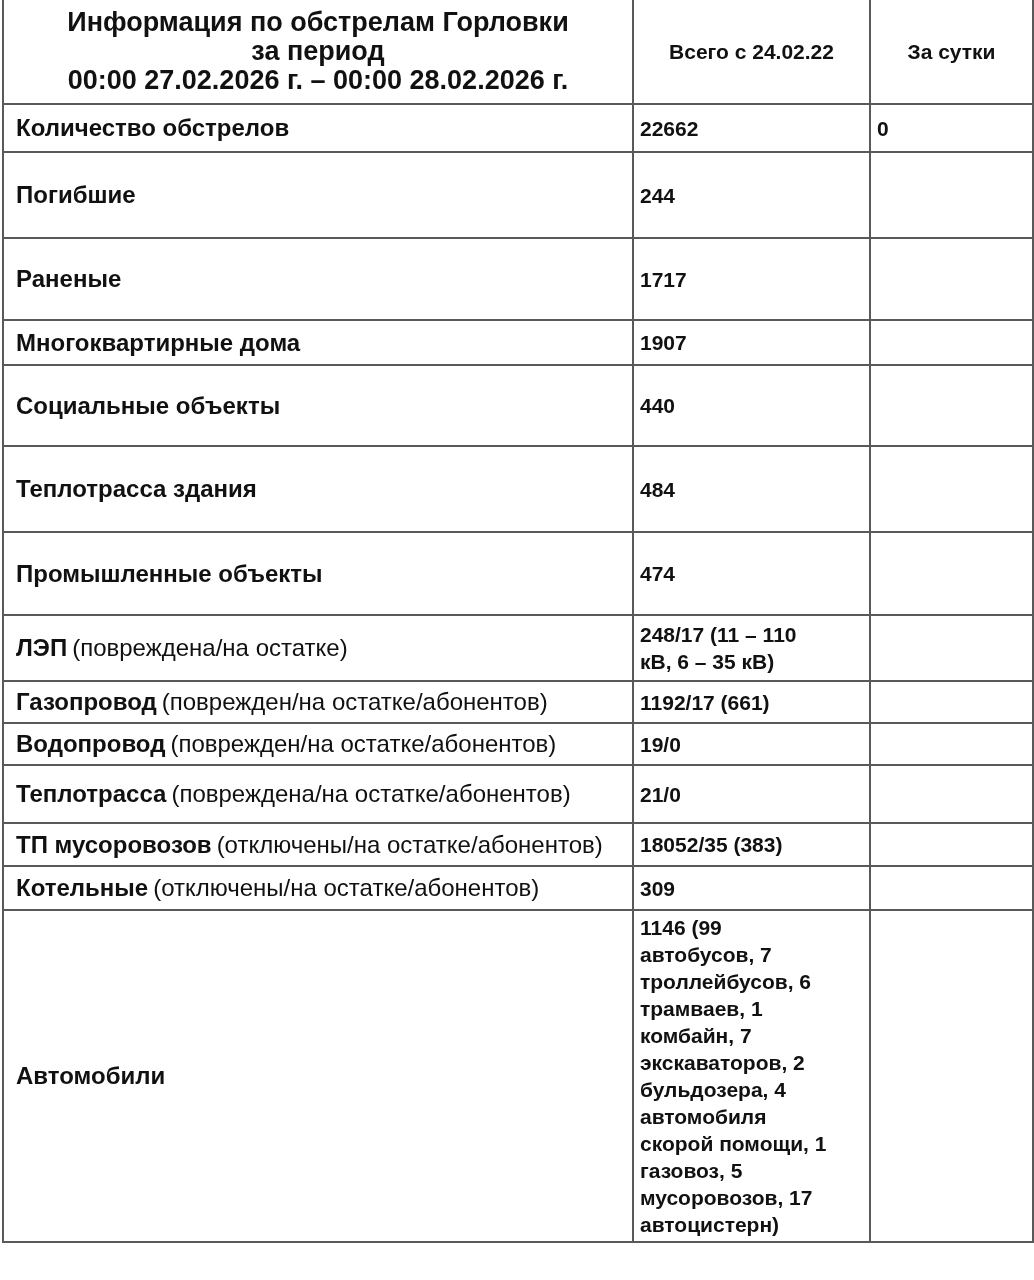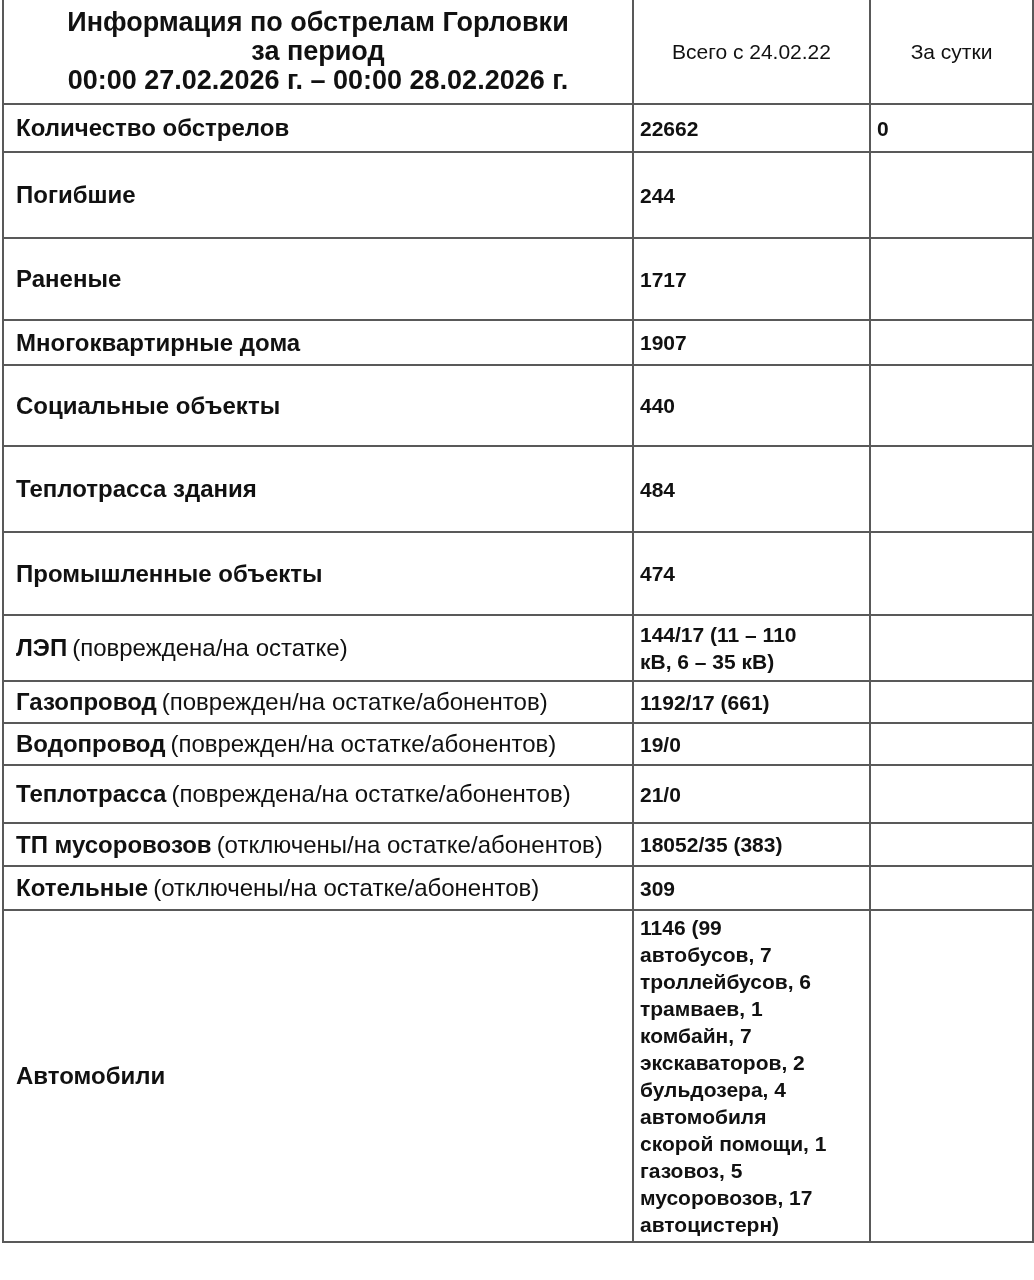--- a/index.html
+++ b/index.html
@@ -32,21 +32,21 @@
     text-align: center;
     font-size: 27px;
     font-weight: bold;
     line-height: 29px;
     white-space: pre-line;
     padding: 2px 10px;
   }
   td.col-head {
     text-align: center;
     font-size: 21px;
-    font-weight: normal;
+    font-weight: bold;
     padding: 2px 4px;
   }
   td.label-cell {
     font-size: 24px;
     padding: 3px 10px 3px 12px;
     line-height: 26px;
   }
   td.label-cell .lbl { font-weight: bold; }
   td.label-cell .note { font-weight: normal; }
   td.label-cell .note:not(:empty) { margin-left: 5px; }
@@ -115,21 +115,21 @@
     </tr>
 
     <tr style="height:83px">
       <td class="label-cell"><span class="lbl">Промышленные объекты</span><span class="note"></span></td>
       <td class="val">474</td>
       <td class="val"></td>
     </tr>
 
     <tr style="height:66px">
       <td class="label-cell"><span class="lbl">ЛЭП</span><span class="note">(повреждена/на остатке)</span></td>
-      <td class="val">144/17 (11 – 110
+      <td class="val">248/17 (11 – 110
 кВ, 6 – 35 кВ)</td>
       <td class="val"></td>
     </tr>
 
     <tr style="height:42px">
       <td class="label-cell"><span class="lbl">Газопровод</span><span class="note">(поврежден/на остатке/абонентов)</span></td>
       <td class="val">1192/17 (661)</td>
       <td class="val"></td>
     </tr>
 

